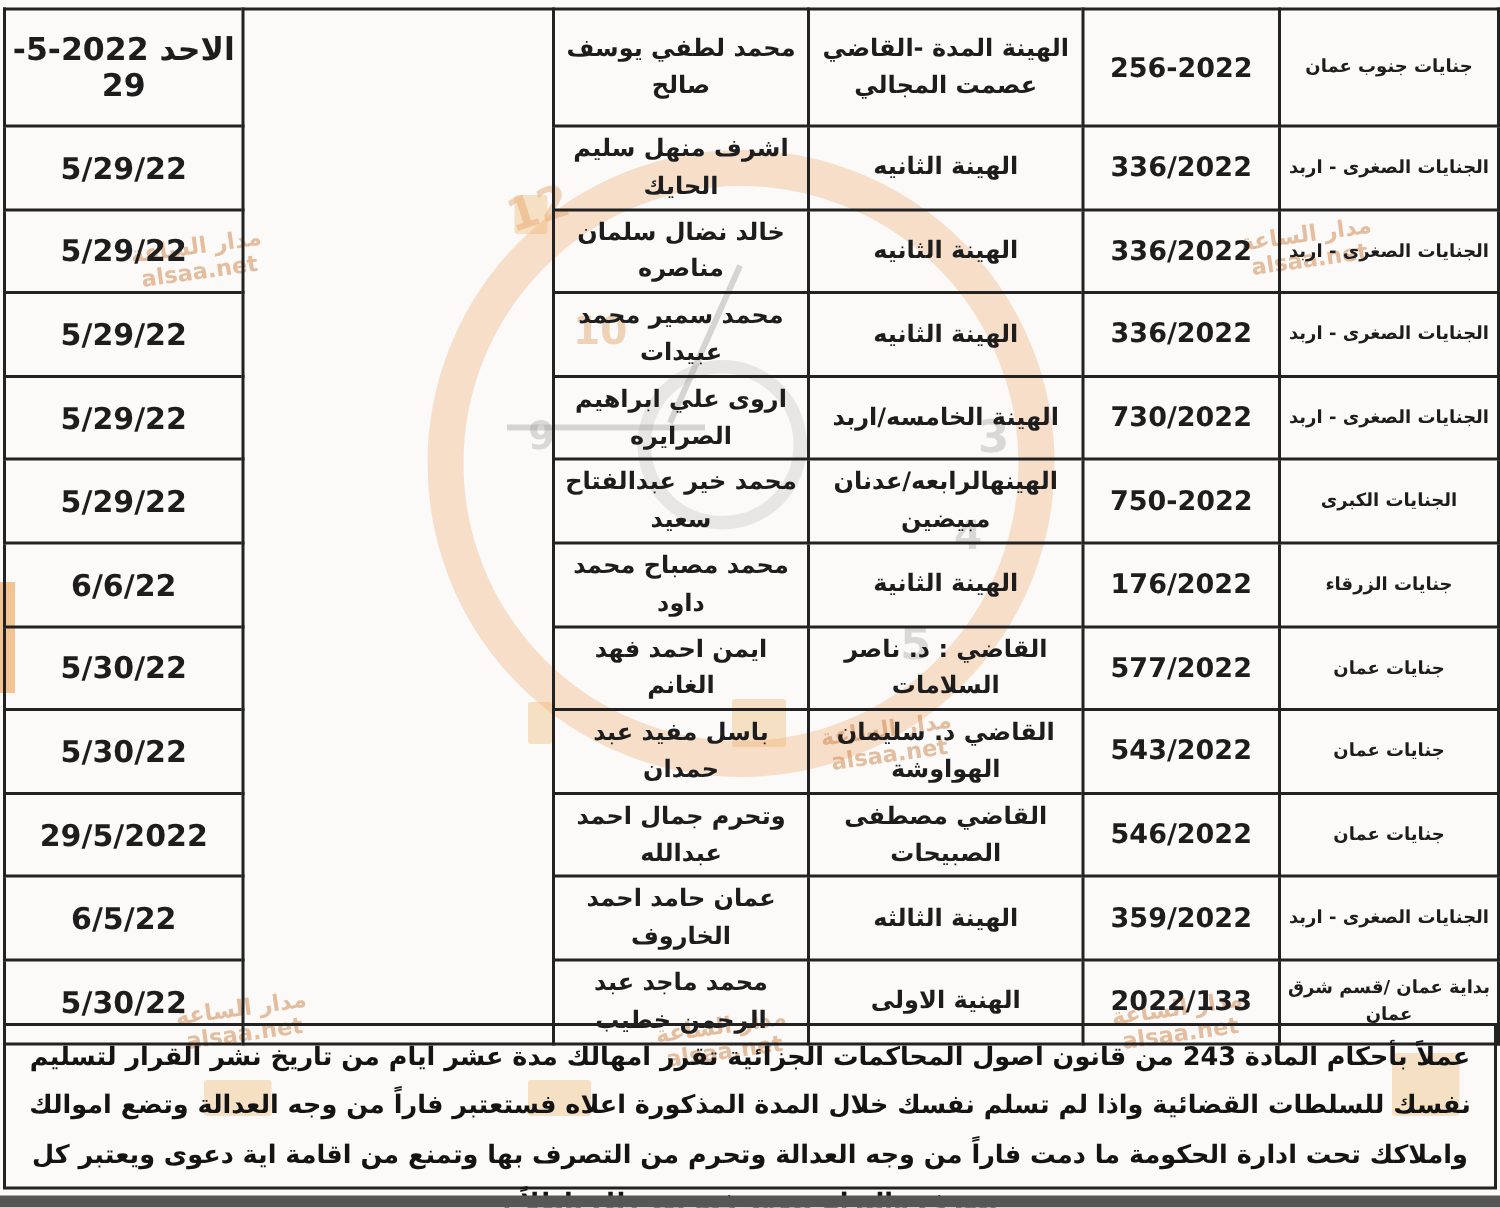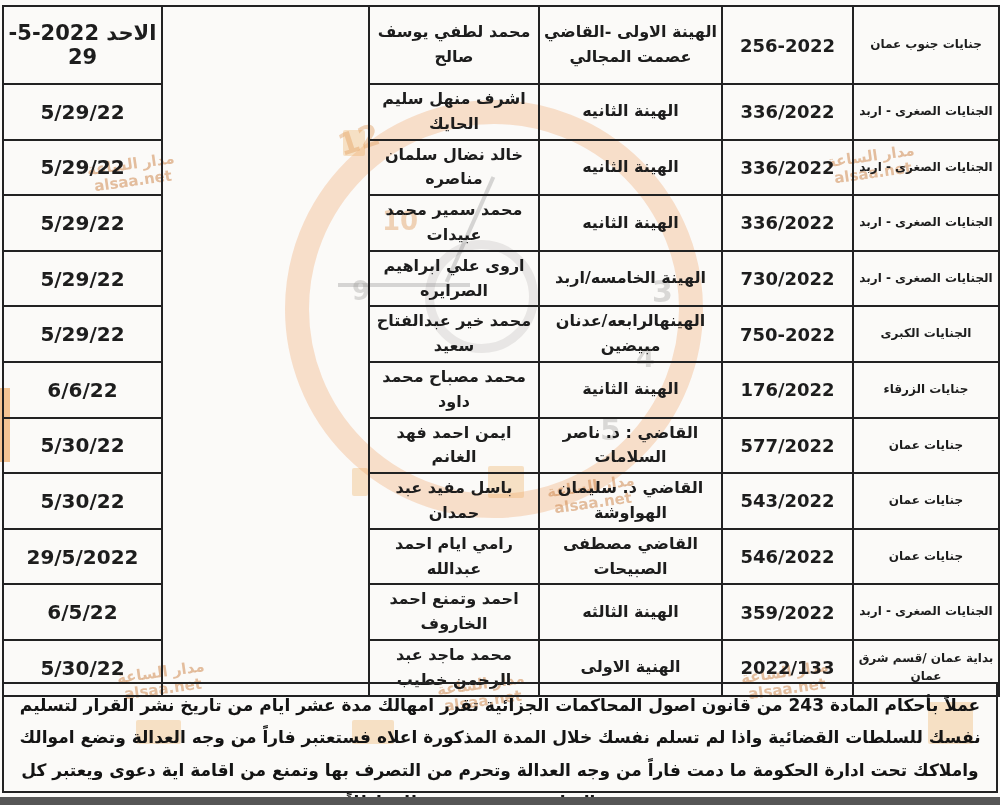--- a/index.html
+++ b/index.html
@@ -106,21 +106,21 @@
         <col style="width:131px">
         <col style="width:183px">
       <col style="width:170px">
         <col style="width:207px">
         <col style="width:159px">
     </colgroup>
     <tbody id="court-rows">
         <tr class="row-0">
           <td class="col-court">جنايات جنوب عمان</td>
           <td class="col-case">256-2022</td>
-          <td class="col-panel">الهينة الاولى -القاضي عصمت المجالي</td>
+          <td class="col-panel">الهينة المدة -القاضي عصمت المجالي</td>
           <td class="col-name">محمد لطفي يوسف صالح</td>
           <td class="col-empty" rowspan="12"></td>
           <td class="col-date">الاحد 2022-5-29</td>
         </tr>
         <tr class="row-1">
           <td class="col-court">الجنايات الصغرى - اربد</td>
           <td class="col-case">336/2022</td>
           <td class="col-panel">الهينة الثانيه</td>
           <td class="col-name">اشرف منهل سليم الحايك</td>
           <td class="col-date">5/29/22</td>
@@ -171,28 +171,28 @@
           <td class="col-court">جنايات عمان</td>
           <td class="col-case">543/2022</td>
           <td class="col-panel">القاضي د. سليمان الهواوشة</td>
           <td class="col-name">باسل مفيد عبد حمدان</td>
           <td class="col-date">5/30/22</td>
         </tr>
         <tr class="row-9">
           <td class="col-court">جنايات عمان</td>
           <td class="col-case">546/2022</td>
           <td class="col-panel">القاضي مصطفى الصبيحات</td>
-          <td class="col-name">رامي ايام احمد عبدالله</td>
+          <td class="col-name">وتحرم جمال احمد عبدالله</td>
           <td class="col-date">29/5/2022</td>
         </tr>
         <tr class="row-10">
           <td class="col-court">الجنايات الصغرى - اربد</td>
           <td class="col-case">359/2022</td>
           <td class="col-panel">الهينة الثالثه</td>
-          <td class="col-name">احمد وتمنع احمد الخاروف</td>
+          <td class="col-name">عمان حامد احمد الخاروف</td>
           <td class="col-date">6/5/22</td>
         </tr>
         <tr class="row-11">
           <td class="col-court">بداية عمان /قسم شرق عمان</td>
           <td class="col-case">2022/133</td>
           <td class="col-panel">الهنية الاولى</td>
           <td class="col-name">محمد ماجد عبد الرحمن خطيب</td>
           <td class="col-date">5/30/22</td>
         </tr>
       </tbody>

